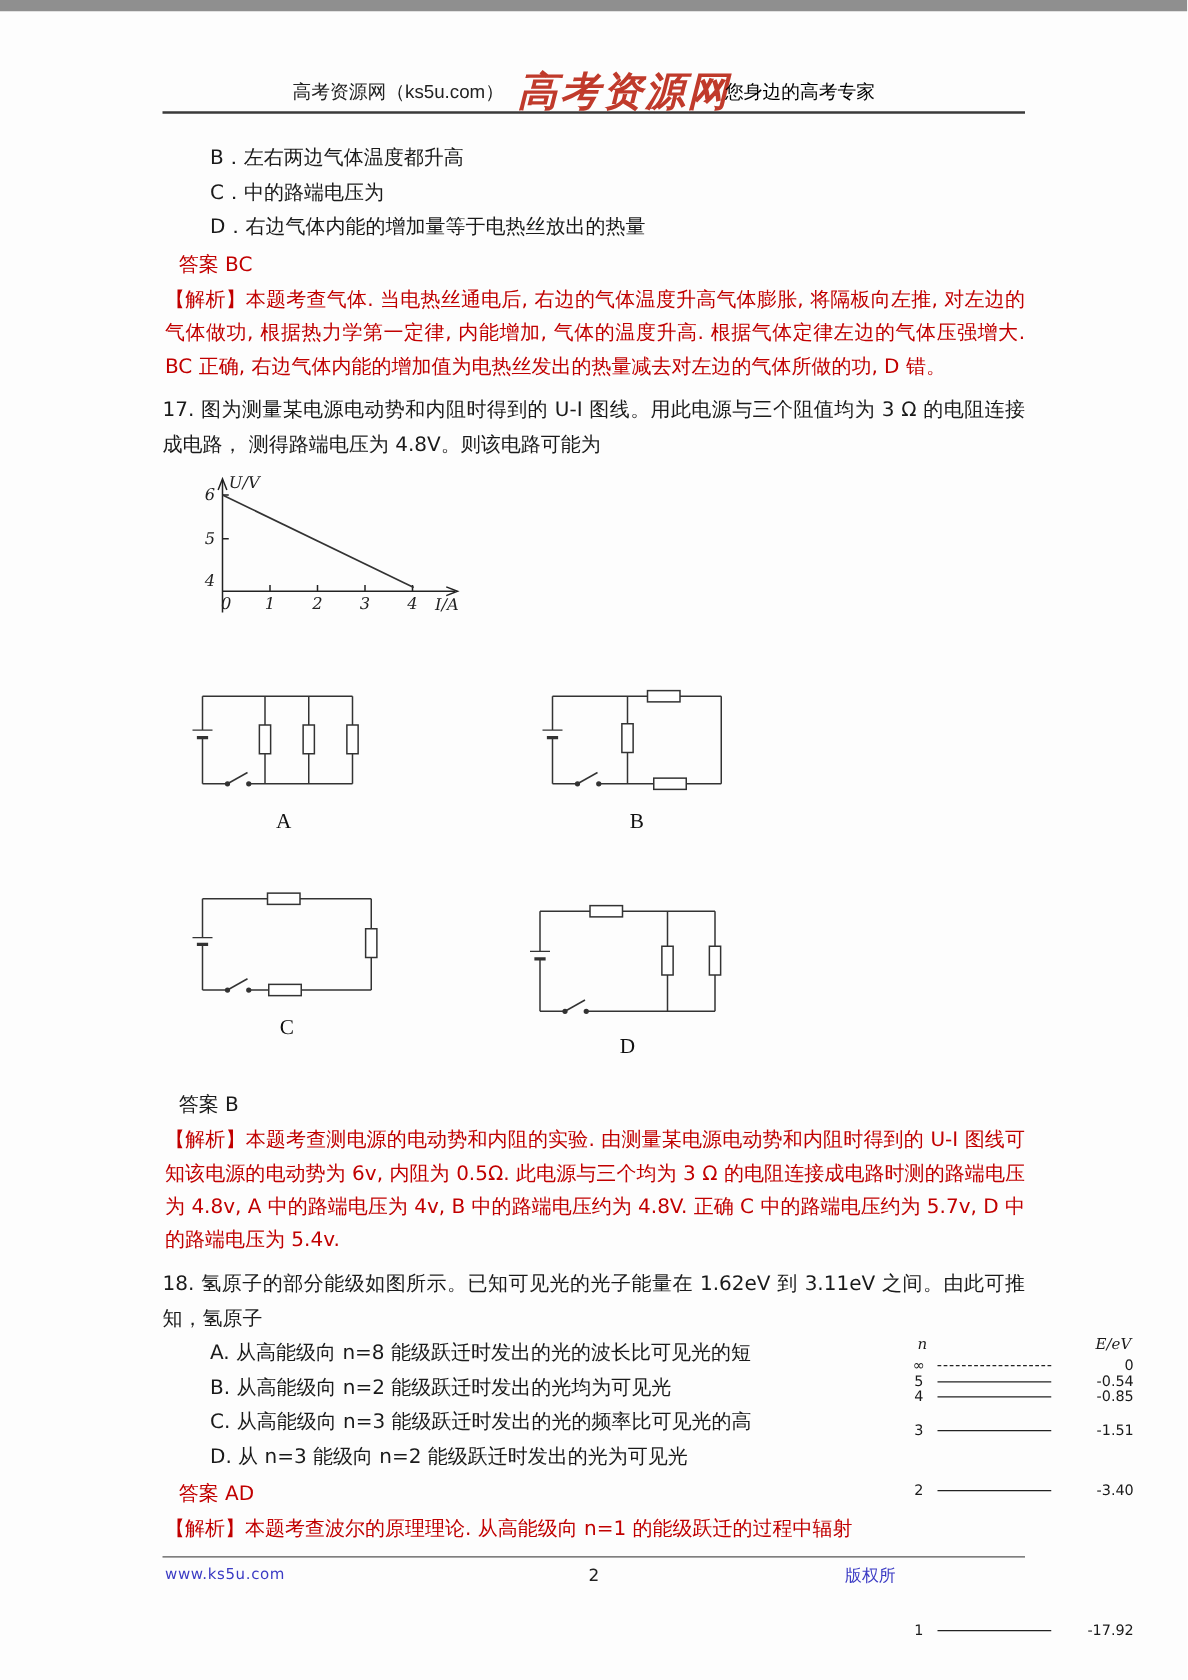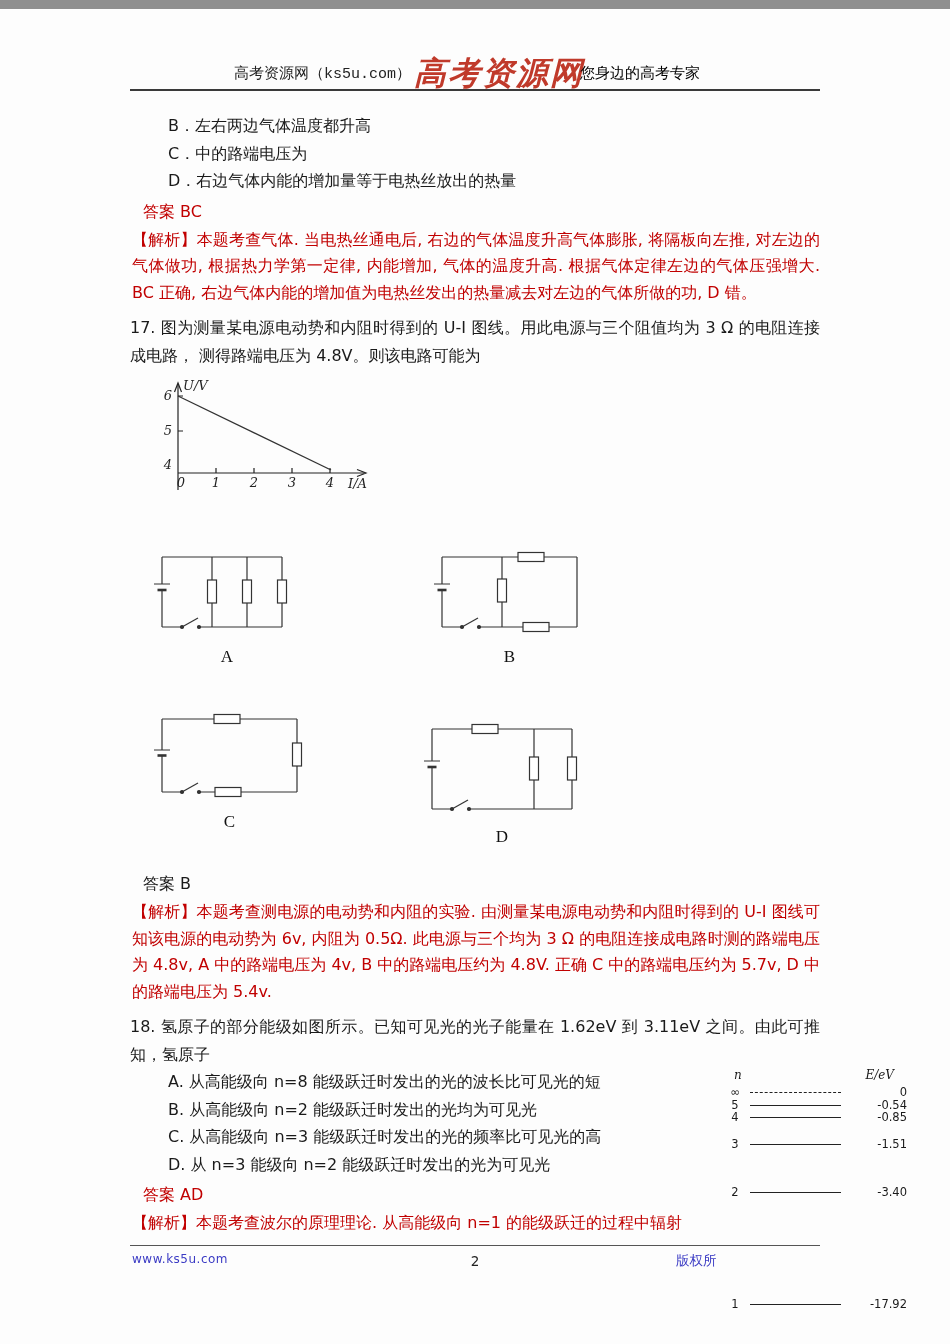--- a/index.html
+++ b/index.html
@@ -3,21 +3,21 @@
 <meta charset="utf-8">
 <style>
   * { margin:0; padding:0; box-sizing:border-box; }
   html,body { background:#ffffff; }
   body { font-family:"DejaVu Sans", sans-serif; }
   .page { position:relative; width:950px; height:1344px; background:#fdfdfd; margin:0 auto; overflow:hidden; color:#1a1a1a; }
   .top-strip { position:absolute; top:0; left:0; right:0; height:9px; background:#8f8f8f; }
 
   
   header { position:absolute; top:55px; left:130px; width:690px; height:34px; }
-  .h-site { position:absolute; left:104px; top:9px; font-size:15px; font-family:Liberation Mono, monospace; color:#222; }
+  .h-site { position:absolute; left:104px; top:9px; font-size:15px; font-family:Liberation Sans, sans-serif; color:#222; }
   .h-logo { position:absolute; left:284px; top:-3px; font-size:32px; color:#c03a2b; font-weight:bold; font-style:italic; font-family:"Liberation Serif", serif; letter-spacing:2px; }
   .h-slogan { position:absolute; left:450px; top:9px; font-size:15px; font-family:"Liberation Serif", serif; color:#000000; }
   .header-rule { position:absolute; top:89px; left:130px; width:690px; border-top:2px solid #3a3a3a; }
 
   
   main { position:absolute; top:112px; left:130px; width:690px; font-size:16px; color:#1a1a1a; }
   .opt-block p { margin:0 0 0 38px; line-height:27.5px; }
   .answer { margin:4px 0 0 13px; line-height:26px; }
   .analysis { margin:2px 0 0 2px; line-height:26.5px; text-align:justify; }
   .red { color:#c10000; }
@@ -32,21 +32,21 @@
   .fig { position:absolute; text-align:center; }
   .fig-a { left:22px;  top:50px; }
   .fig-b { left:302px; top:50px; }
   .fig-c { left:22px;  top:212px; }
   .fig-d { left:292px; top:222px; }
   .fig-label { font-family:"Liberation Serif", serif; font-size:17px; margin-top:10px; color:#111; }
 
   
   .energy-diagram { position:absolute; left:722px; top:1068px; width:185px; height:265px; font-size:11.5px; color:#1a1a1a; }
   .ed-head-n { position:absolute; left:12px; top:0; font:italic 12px "DejaVu Serif", serif; }
-  .ed-head-e { position:absolute; right:13px; top:0; font:italic 12px "DejaVu Serif", serif; }
+  .ed-head-e { position:absolute; right:2px; top:0; font:italic 12px "DejaVu Serif", serif; }
   .ed-row { position:absolute; left:0; width:100%; height:13px; }
   .ed-n  { position:absolute; left:4px; top:0; width:18px; text-align:center; line-height:13px; }
   .ed-line { position:absolute; left:28px; right:66px; top:6px; border-top:1.5px solid #222; }
   .ed-line.dashed { border-top-style:dashed; }
   .ed-e  { position:absolute; right:0; top:0; width:60px; text-align:right; line-height:13px; }
 
   
   footer { position:absolute; left:130px; top:1245px; width:690px; height:30px; }
   .f-rule { position:absolute; top:0; left:0; right:0; border-top:1px solid #555; }
   .f-left { position:absolute; left:2px; top:7px; color:#3b3bc4; font-size:12px; letter-spacing:0.5px; }

